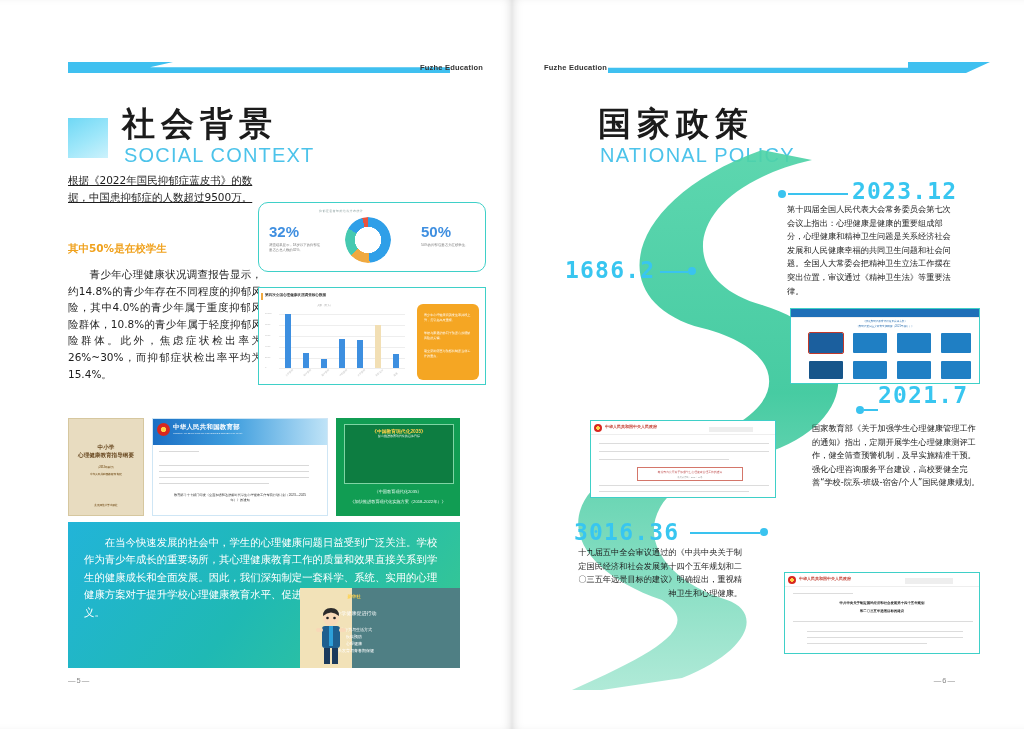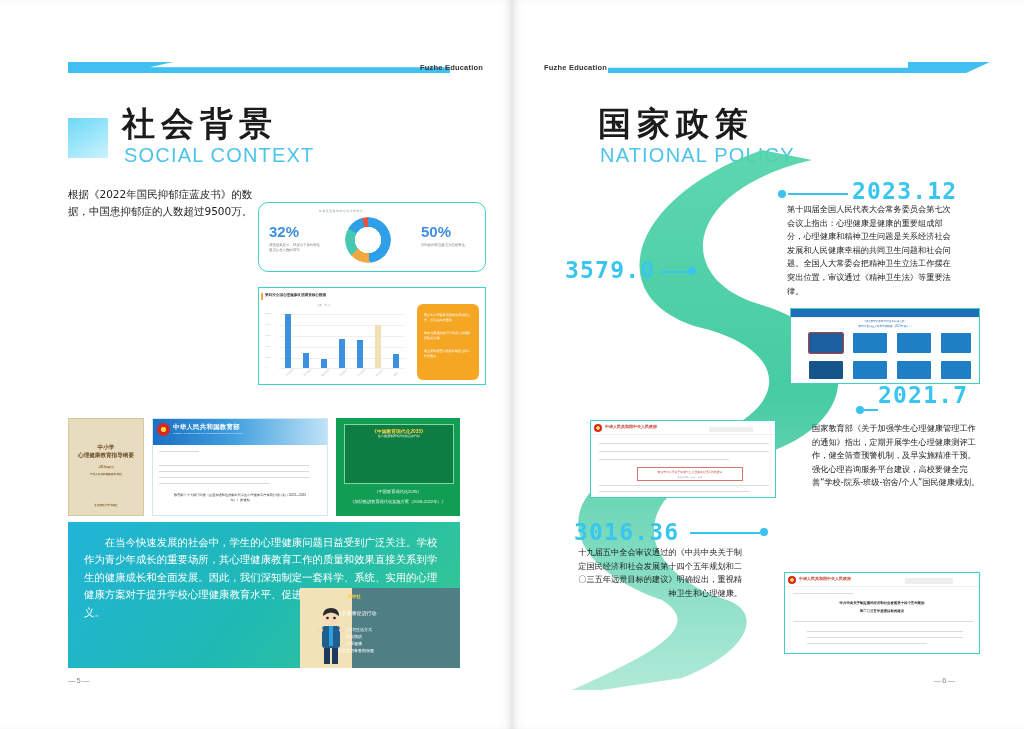--- a/index.html
+++ b/index.html
@@ -109,21 +109,23 @@
 
   <div class="page" id="page-left">
 
     <div class="bar-left-inner"></div>
     <div class="hdr-label" style="left:420px;">Fuzhe Education</div>
 
     <div class="sq" style="left:68px;top:118px;"></div>
     <div class="t-cn" style="left:122px;top:102px;">社会背景</div>
     <div class="t-en" style="left:124px;top:144px;">SOCIAL CONTEXT</div>
 
-    <div class="body-txt" style="left:68px;top:186px;width:190px;">根据《2022年国民抑郁症蓝皮书》的数据，中国患抑郁症的人数超过9500万。</div>
+    <div class="body-txt" style="left:68px;top:172px;width:190px;text-decoration:underline;">根据《2022年国民抑郁症蓝皮书》的数据，中国患抑郁症的人数超过9500万。</div>
+    <div class="body-txt hl" style="left:68px;top:240px;width:200px;">其中50%是在校学生</div>
+    <div class="body-txt" style="left:68px;top:266px;width:194px;text-align:justify;">　　青少年心理健康状况调查报告显示，约14.8%的青少年存在不同程度的抑郁风险，其中4.0%的青少年属于重度抑郁风险群体，10.8%的青少年属于轻度抑郁风险群体。此外，焦虑症状检出率为26%~30%，而抑郁症状检出率平均为15.4%。</div>
 
     <div class="card donut-card">
       <div class="mini-legend" style="left:60px;">抑郁症患者年龄结构分布统计</div>
       <div class="pct" style="left:10px;top:20px;">32%</div>
       <div class="pct-sub" style="left:10px;top:40px;">调查结果显示，18岁以下的抑郁症患者占总人数的32%。</div>
       <div class="donut" style="left:86px;top:14px;"></div>
       <div class="pct" style="left:162px;top:20px;">50%</div>
       <div class="pct-sub" style="left:162px;top:40px;">50%的抑郁症患者为在校学生。</div>
     </div>
 
@@ -248,21 +250,21 @@
         </linearGradient>
       </defs>
       <path d="M300,30 C170,60 160,150 250,175 C350,205 360,300 230,330 C110,358 120,440 215,470 C250,482 240,520 170,548 L90,560 L60,560 C150,520 190,495 150,470 C40,432 30,350 170,315 C280,288 285,222 190,198 C90,172 110,70 250,20 Z" fill="url(#rg)" opacity="0.92"></path>
     </svg>
 
     <div class="tl-dot" style="left:266px;top:190px;"></div>
     <div class="tl-line" style="left:276px;top:193px;width:60px;"></div>
     <div class="yr" style="left:340px;top:178px;">2023.12</div>
     <div class="tl-txt" style="left:275px;top:203px;">第十四届全国人民代表大会常务委员会第七次会议上指出：心理健康是健康的重要组成部分，心理健康和精神卫生问题是关系经济社会发展和人民健康幸福的共同卫生问题和社会问题。全国人大常委会把精神卫生立法工作摆在突出位置，审议通过《精神卫生法》等重要法律。</div>
 
-    <div class="yr" style="left:53px;top:257px;">3579.0</div>
+    <div class="yr" style="left:53px;top:257px;">1686.2</div>
     <div class="tl-line" style="left:148px;top:271px;width:28px;"></div>
     <div class="tl-dot" style="left:176px;top:267px;"></div>
 
     <div class="tl-dot" style="left:344px;top:406px;"></div>
     <div class="tl-line" style="left:352px;top:409px;width:14px;"></div>
     <div class="yr" style="left:366px;top:382px;">2021.7</div>
     <div class="tl-txt" style="left:300px;top:422px;">国家教育部《关于加强学生心理健康管理工作的通知》指出，定期开展学生心理健康测评工作，健全筛查预警机制，及早实施精准干预。强化心理咨询服务平台建设，高校要健全完善“学校-院系-班级-宿舍/个人”国民健康规划。</div>
 
     <div class="yr" style="left:62px;top:519px;">3016.36</div>
     <div class="tl-line" style="left:178px;top:532px;width:70px;"></div>

